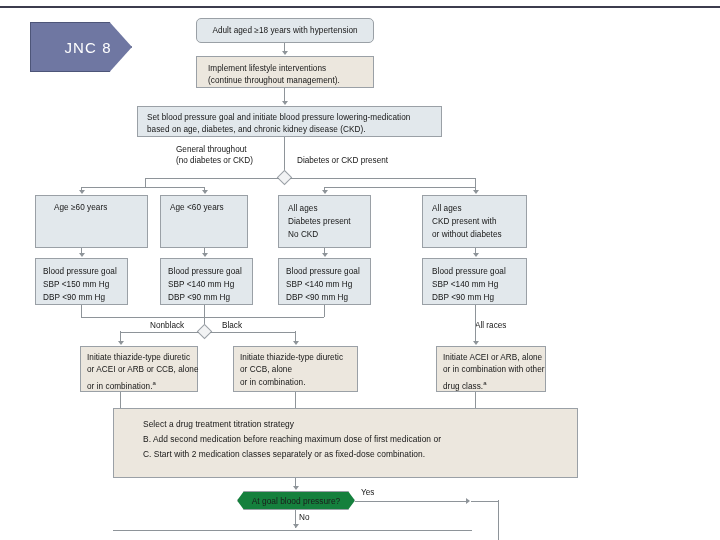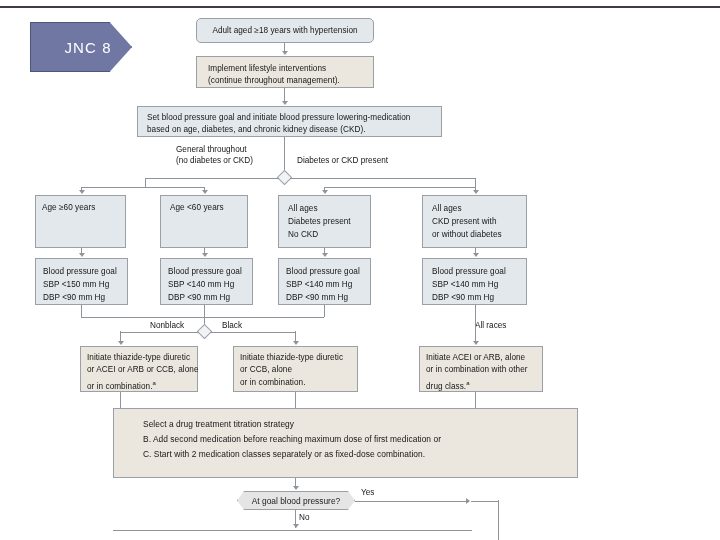--- a/index.html
+++ b/index.html
@@ -46,21 +46,21 @@
   .node.blue{background:#e2e8ec;}
   .node.beige{background:#ece7de;}
   .node.round{border-radius:5px;}
   .node.center{display:flex;align-items:center;justify-content:center;text-align:center;}
   .node .ln{display:block;white-space:nowrap;}
   sup{font-size:6px;vertical-align:super;}
 
   
   .hexnode{
     position:absolute;
-    background:#e5e5e5;
+    background:#15803d;
     border:1px solid #9aa0a6;
     box-sizing:border-box;
     clip-path:polygon(6% 0, 94% 0, 100% 50%, 94% 100%, 6% 100%, 0 50%);
     display:flex;align-items:center;justify-content:center;
     font-size:8.4px;
   }
 
   
   .diamond{
     position:absolute;width:11px;height:11px;
@@ -138,21 +138,21 @@
 
   <div class="vline" style="left:81px;top:187px;height:4px;"></div>
   <div class="arrow-down" style="left:78.5px;top:190px;"></div>
   <div class="vline" style="left:204px;top:187px;height:4px;"></div>
   <div class="arrow-down" style="left:201.5px;top:190px;"></div>
   <div class="vline" style="left:324px;top:187px;height:4px;"></div>
   <div class="arrow-down" style="left:321.5px;top:190px;"></div>
   <div class="vline" style="left:475px;top:187px;height:4px;"></div>
   <div class="arrow-down" style="left:472.5px;top:190px;"></div>
 
-  <div class="node blue" style="left:35px;top:195px;width:91px;height:53px;padding-top:6px;padding-left:6px;">
+  <div class="node blue" style="left:35px;top:195px;width:113px;height:53px;padding-top:6px;padding-left:18px;">
     <span class="ln">Age ≥60 years</span>
   </div>
 
   <div class="node blue" style="left:160px;top:195px;width:88px;height:53px;padding-top:6px;padding-left:9px;">
     <span class="ln">Age &lt;60 years</span>
   </div>
 
   <div class="node blue" style="left:278px;top:195px;width:93px;height:53px;padding-top:6px;padding-left:9px;line-height:13px;">
     <span class="ln">All ages</span>
     <span class="ln">Diabetes present</span>
@@ -223,21 +223,21 @@
     <span class="ln">or ACEI or ARB or CCB, alone</span>
     <span class="ln"><span>or in combination.</span><sup>a</sup></span>
   </div>
 
   <div class="node beige" style="left:233px;top:346px;width:125px;height:46px;padding-top:5px;padding-left:6px;line-height:12.4px;">
     <span class="ln">Initiate thiazide-type diuretic</span>
     <span class="ln">or CCB, alone</span>
     <span class="ln">or in combination.</span>
   </div>
 
-  <div class="node beige" style="left:419px;top:346px;width:124px;height:46px;padding-top:5px;padding-left:6px;line-height:12.4px;">
+  <div class="node beige" style="left:436px;top:346px;width:110px;height:46px;padding-top:5px;padding-left:6px;line-height:12.4px;">
     <span class="ln">Initiate ACEI or ARB, alone</span>
     <span class="ln">or in combination with other</span>
     <span class="ln"><span>drug class.</span><sup>a</sup></span>
   </div>
 
   <div class="vline" style="left:120px;top:392px;height:16px;"></div>
   <div class="vline" style="left:295px;top:392px;height:16px;"></div>
   <div class="vline" style="left:475px;top:392px;height:16px;"></div>
 
   <div class="node beige" style="left:113px;top:408px;width:465px;height:70px;padding-top:8px;padding-left:29px;line-height:15px;font-size:8.4px;">

